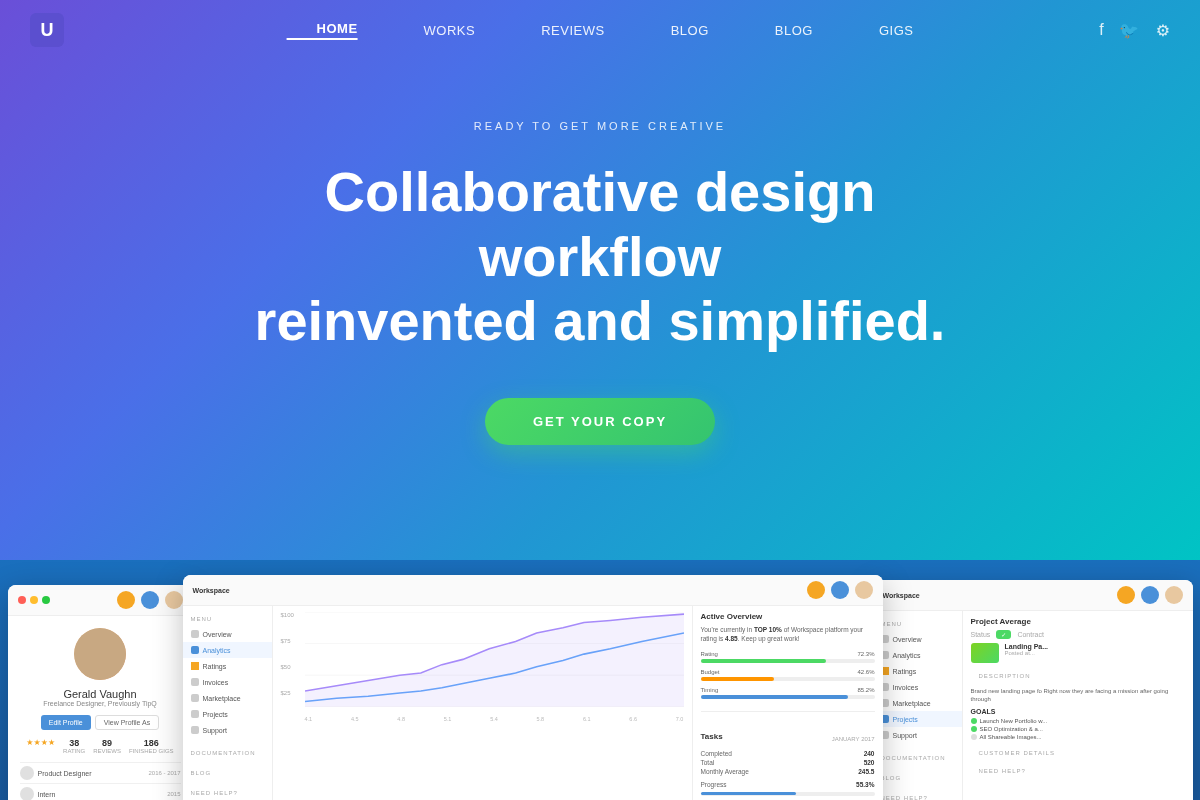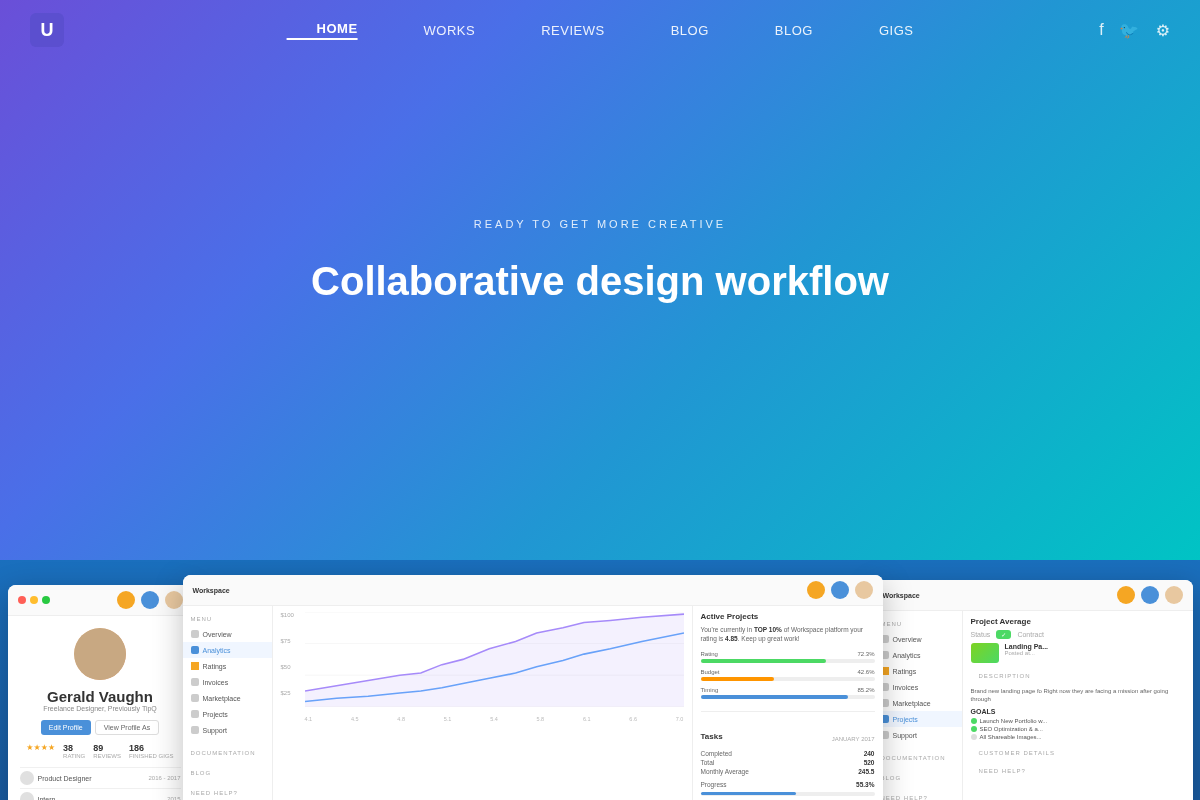--- a/index.html
+++ b/index.html
@@ -55,21 +55,21 @@
     .hero-subtitle {
       color: rgba(255,255,255,0.85);
       font-size: 11px;
       letter-spacing: 3px;
       text-transform: uppercase;
       margin-bottom: 28px;
       font-weight: 500;
     }
     .hero-title {
       color: white;
-      font-size: 40px;
+      font-size: 56px;
       font-weight: 700;
       line-height: 1.15;
       max-width: 780px;
       margin-bottom: 44px;
     }
     .hero-btn {
       background: linear-gradient(135deg, #4cd964, #34c470);
       color: white;
       border: none;
       border-radius: 30px;
@@ -122,27 +122,27 @@
     .dot-green { background: #28c941; }
     .card-header-icons { display: flex; gap: 6px; align-items: center; }
     .avatar-sm { width: 18px; height: 18px; border-radius: 50%; }
     .avatar-orange { background: #f5a623; }
     .avatar-blue { background: #4a90d9; }
 
     
     .profile-card-content { padding: 12px; display: flex; flex-direction: column; align-items: center; }
     .profile-avatar { width: 52px; height: 52px; border-radius: 50%; background: linear-gradient(135deg, #e8c8a0, #d4956a); margin-bottom: 8px; display: flex; align-items: center; justify-content: center; overflow: hidden; }
     .profile-avatar-inner { width: 52px; height: 52px; border-radius: 50%; background: #c8a882; }
-    .profile-name { font-size: 15px; font-weight: 700; color: #333; text-align: left; }
+    .profile-name { font-size: 11px; font-weight: 400; color: #333; text-align: left; }
     .profile-role { font-size: 7px; color: #888; text-align: center; margin-bottom: 8px; }
     .profile-buttons { display: flex; gap: 4px; margin-bottom: 8px; }
     .profile-btn-blue { background: #4a90d9; color: white; border: none; border-radius: 3px; padding: 3px 8px; font-size: 7px; cursor: pointer; }
     .profile-btn-outline { background: white; color: #666; border: 1px solid #ddd; border-radius: 3px; padding: 3px 8px; font-size: 7px; cursor: pointer; }
     .profile-stats { display: flex; gap: 8px; margin-bottom: 8px; }
-    .stat-item { text-align: left; }
+    .stat-item { text-align: center; }
     .stat-num { font-size: 9px; font-weight: 700; color: #333; }
     .stat-label { font-size: 6px; color: #aaa; text-transform: uppercase; }
     .stars { color: #f5a623; font-size: 8px; }
     .profile-list-item { display: flex; align-items: center; gap: 4px; padding: 3px 0; width: 100%; border-top: 1px solid #f0f0f0; }
     .profile-list-avatar { width: 14px; height: 14px; border-radius: 50%; background: #e0e0e0; }
     .profile-list-text { font-size: 7px; color: #555; }
     .profile-list-year { font-size: 6px; color: #aaa; margin-left: auto; }
 
     
     .sidebar-mini { width: 90px; background: white; border-right: 1px solid #eee; height: 100%; padding: 8px 0; }
@@ -224,21 +224,23 @@
     <span>f</span>
     <span>🐦</span>
     <span>⚙</span>
   </div>
 </nav>
 
 <section class="hero">
   <p class="hero-subtitle">READY TO GET MORE CREATIVE</p>
   <h1 class="hero-title">
     <span>Collaborative design workflow</span><br>
+    <span>reinvented and simplified.</span>
   </h1>
+  <button class="hero-btn">GET YOUR COPY</button>
 </section>
 
 <div class="screenshots-section">
 
   <div class="screenshot-card card-1">
     <div class="card-header">
       <div class="card-header-dots">
         <div class="dot dot-red"></div>
         <div class="dot dot-yellow"></div>
         <div class="dot dot-green"></div>
@@ -365,21 +367,21 @@
             <span class="x-label">5.4</span>
             <span class="x-label">5.8</span>
             <span class="x-label">6.1</span>
             <span class="x-label">6.6</span>
             <span class="x-label">7.0</span>
           </div>
         </div>
 
         <div class="card-2-right">
 
-          <div class="section-title">Active Projects</div>
+          <div class="section-title">Active Overview</div>
           <p class="client-description">
             You're currently in <span class="highlight">TOP 10%</span> of Workspace platform your rating is <span class="highlight">4.85</span>. Keep up great work!
           </p>
           <div class="metric-row">
             <div class="metric-label">
               <span>Rating</span>
               <span>72.3%</span>
             </div>
             <div class="metric-bar-bg">
               <div class="metric-bar bar-green" style="width:72%;"></div>

